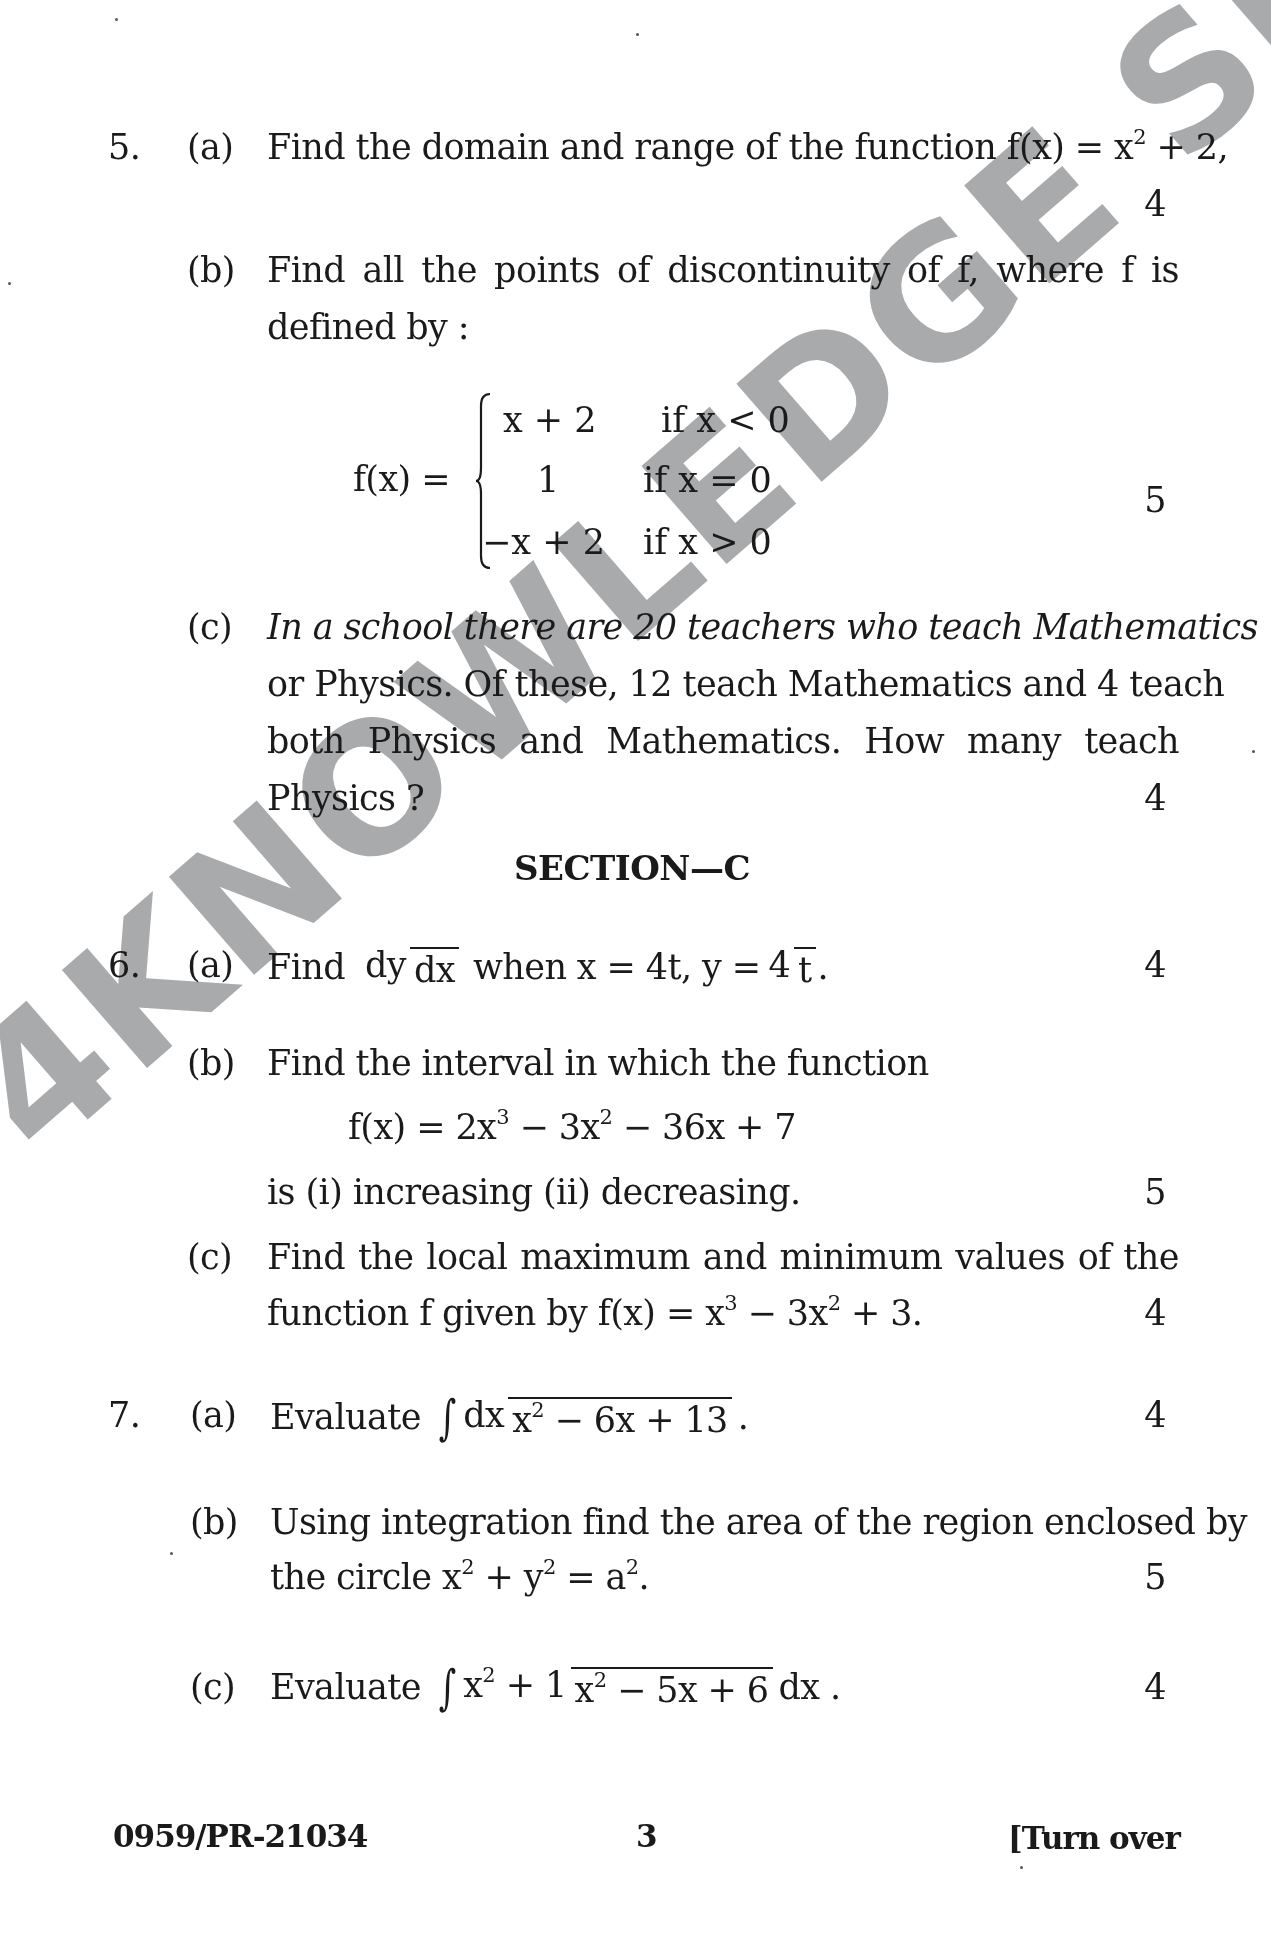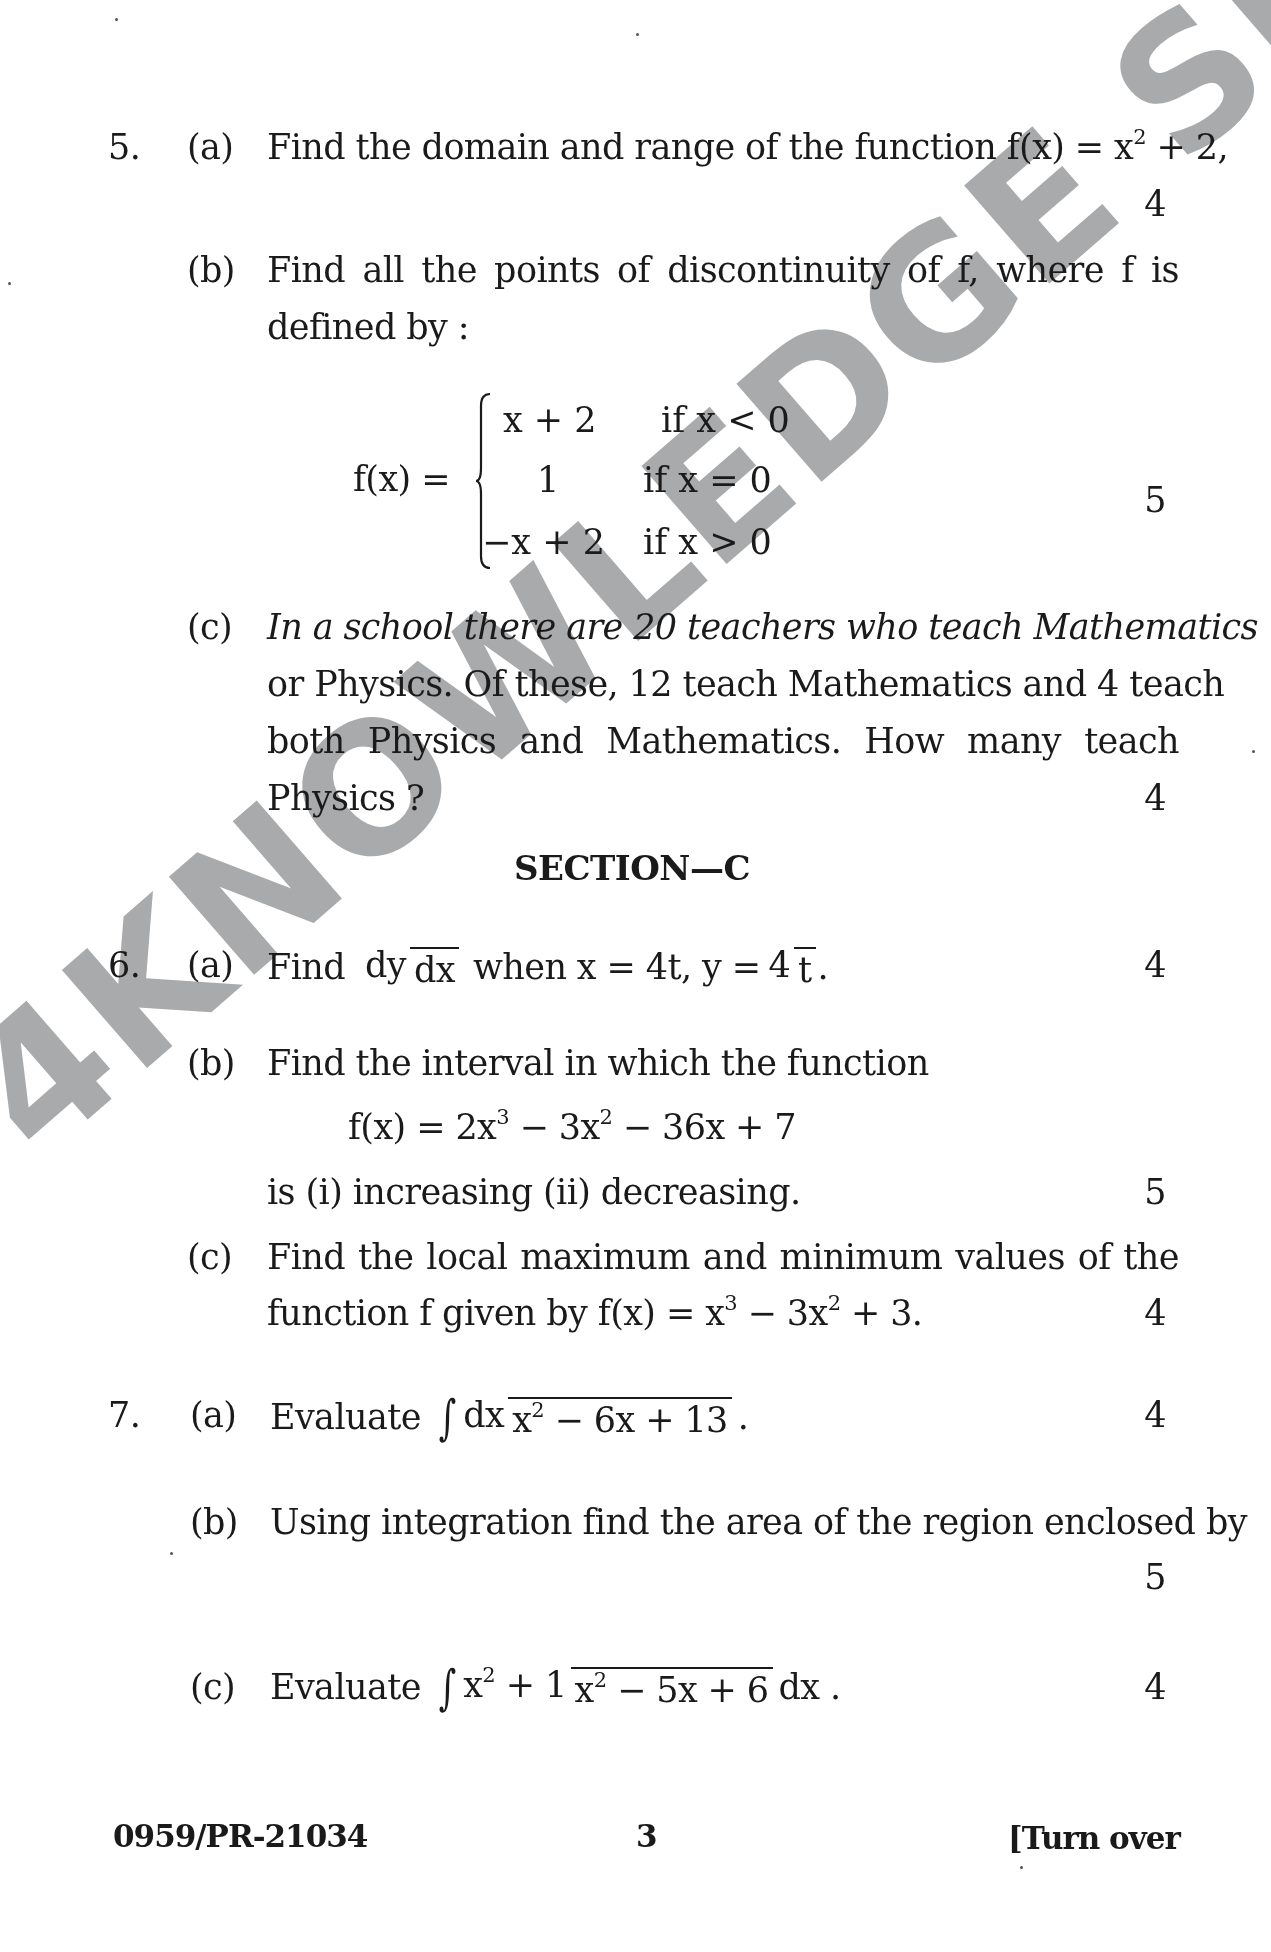--- a/index.html
+++ b/index.html
@@ -142,20 +142,21 @@
       <span class="frac">
         <span class="num">dx</span>
         <span class="den"><span>x</span><sup>2</sup><span> − 6x + 13</span></span>
       </span>
       <span>.</span>
     </div>
     <div class="mark t" style="top:1398px;">4</div>
 
     <div class="abs sub t" style="left:190px; top:1505px;">(b)</div>
     <div class="abs t" style="left:270px; top:1505px;">Using integration find the area of the region enclosed by</div>
+    <div class="abs t" style="left:270px; top:1560px;"><span>the circle x</span><sup>2</sup><span> + y</span><sup>2</sup><span> = a</span><sup>2</sup><span>.</span></div>
     <div class="mark t" style="top:1560px;">5</div>
 
     <div class="abs sub t" style="left:190px; top:1670px;">(c)</div>
     <div class="abs t" style="left:270px; top:1640px; display:flex; align-items:center; height:94px;">
       <span>Evaluate</span>
       <span class="integral" style="margin-left:14px;">∫</span>
       <span class="frac">
         <span class="num"><span>x</span><sup>2</sup><span> + 1</span></span>
         <span class="den"><span>x</span><sup>2</sup><span> − 5x + 6</span></span>
       </span>

